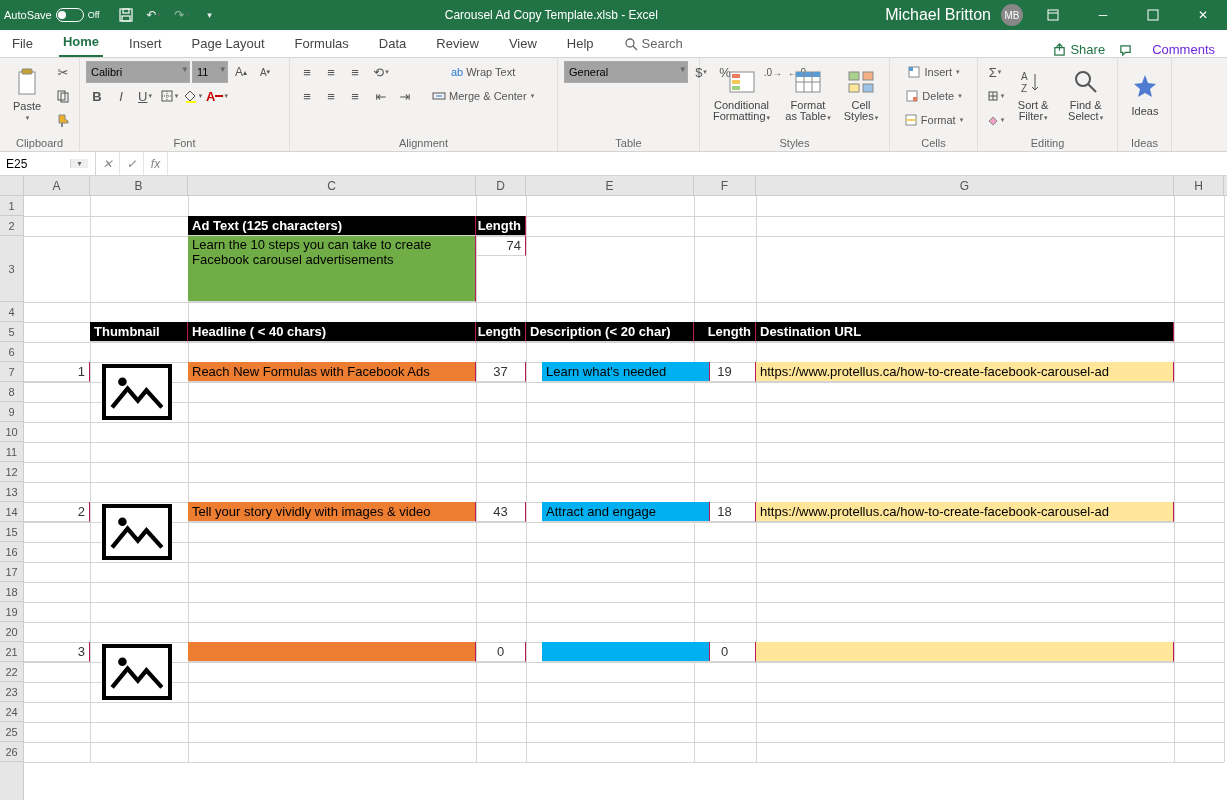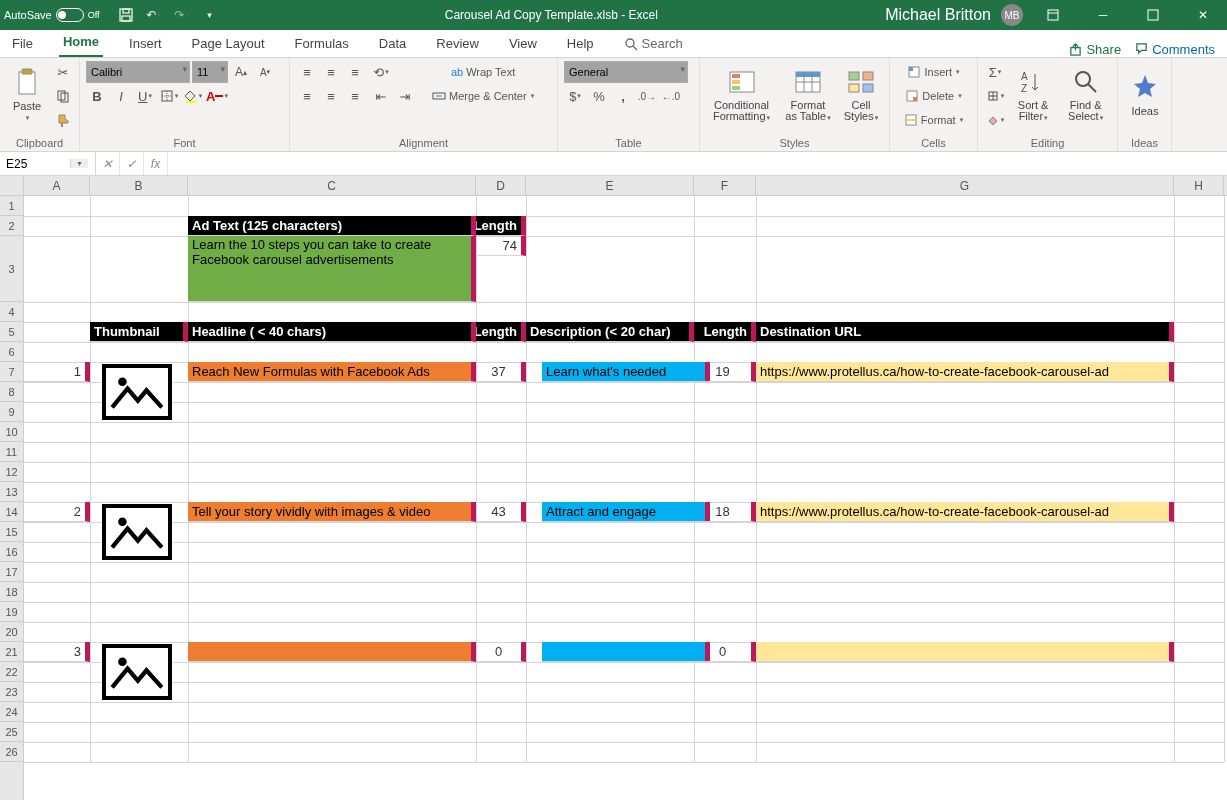--- a/index.html
+++ b/index.html
@@ -18,21 +18,21 @@
   .user-badge { width: 22px; height: 22px; border-radius: 50%; background: #888; color: #fff; display: flex; align-items: center; justify-content: center; font-size: 10px; }
   .win-btn { width: 40px; height: 30px; display: flex; align-items: center; justify-content: center; color: #fff; }
   
   
   .tabs-row { height: 28px; background: #fff; border-bottom: 1px solid #d4d4d4; display: flex; align-items: flex-end; padding-left: 8px; justify-content: space-between; }
   .tabs-left { display: flex; align-items: flex-end; gap: 22px; font-size: 13px; color: #444; }
   .tab-btn { padding: 4px 4px 6px 4px; cursor: pointer; }
   .tab-btn.active { color: #217346; border-bottom: 2px solid #217346; font-weight: 600; }
   .tabs-right { display: flex; gap: 14px; padding-right: 12px; align-items: center; font-size: 13px; color: #444; }
   .share-btn { color: #217346; display: flex; align-items: center; gap: 4px; }
-  .comments-btn { color: #0369a1; display: flex; align-items: flex-start; gap: 4px; }
+  .comments-btn { color: #6d28d9; display: flex; align-items: flex-end; gap: 20px; }
   
   
   .ribbon { height: 94px; background: #f3f2f1; border-bottom: 1px solid #d4d4d4; display: flex; }
   .group { border-right: 1px solid #e1dfde; padding: 3px 6px 0 6px; display: flex; flex-direction: column; justify-content: space-between; }
   .group-label { text-align: center; font-size: 11px; color: #666; padding: 2px 0; position: relative; }
   .grp-body { display: flex; gap: 4px; align-items: flex-start; height: 68px; }
   .big-btn { display: flex; flex-direction: column; align-items: center; justify-content: center; gap: 2px; font-size: 11px; color: #444; padding: 2px 4px; min-width: 42px; height: 66px; }
   .big-btn .ic { width: 32px; height: 32px; display: flex; align-items: center; justify-content: center; }
   .small-stack { display: flex; flex-direction: column; gap: 2px; }
   .small-row { display: flex; gap: 2px; align-items: center; height: 22px; }
@@ -53,21 +53,21 @@
   .fbar input.formula { flex: 1; border: none; outline: none; padding-left: 6px; }
   
   
   .sheet { position: relative; height: 624px; background: #fff; overflow: hidden; }
   .corner { position: absolute; left: 0; top: 0; width: 24px; height: 20px; background: #e6e6e6; border-right: 1px solid #ccc; border-bottom: 1px solid #ccc; }
   .col-hdrs { position: absolute; left: 24px; top: 0; right: 0; height: 20px; display: flex; background: #e6e6e6; border-bottom: 1px solid #ccc; }
   .ch { border-right: 1px solid #ccc; display: flex; align-items: center; justify-content: center; font-size: 12px; color: #555; }
   .row-hdrs { position: absolute; left: 0; top: 20px; width: 24px; bottom: 0; background: #e6e6e6; border-right: 1px solid #ccc; }
   .rh { height: 20px; border-bottom: 1px solid #ccc; display: flex; align-items: center; justify-content: center; font-size: 11px; color: #555; }
   .cells { position: absolute; left: 24px; top: 20px; right: 0; bottom: 0; }
-  .cell { position: absolute; border-right: 5px solid #be185d; border-bottom: 1px solid #d4d4d4; font-size: 13px; display: flex; align-items: center; padding: 0 4px; overflow: hidden; white-space: nowrap; }
+  .cell { position: absolute; border-right: 1px solid #be185d; border-bottom: 1px solid #d4d4d4; font-size: 13px; display: flex; align-items: center; padding: 0 4px; overflow: hidden; white-space: nowrap; }
   .hdr-black { background: #000; color: #fff; font-weight: 600; }
   .green { background: #70ad47; color: #000; }
   .orange { background: #ed7d31; color: #000; }
   .blue { background: #00b0f0; color: #000; margin-left: 16px; }
   .yellow { background: #ffe699; color: #000; }
   .ralign { justify-content: flex-end; }
   .calign { justify-content: center; }
   
   .img-placeholder { border: 4px solid #000; background: #fff; }
   .img-placeholder svg { width: 100%; height: 100%; }
@@ -267,21 +267,21 @@
             </svg>
             <span>Merge &amp; Center</span>
             <span class="dd-caret">▾</span>
           </span>
       </div>
     </div>
     <div class="group-label">Alignment</div>
   </div>
 
   <div class="group" style="width:142px;">
-    <div class="grp-body" style="flex-direction:column;gap:2px;">
+    <div class="grp-body" style="flex-direction:row;gap:2px;">
       <span class="sel-wrap" style="width:124px;"><input class="font-select" style="width: 124px;" value="General"></span>
       <div class="small-row">
         <span class="sbtn">$<span class="dd-caret">▾</span></span>
         <span class="sbtn">%</span>
         <span class="sbtn">
             <b>,</b>
           </span>
         <span class="sbtn" style="font-size:10px;">.0→</span>
         <span class="sbtn" style="font-size:10px;">←.0</span>
       </div>

